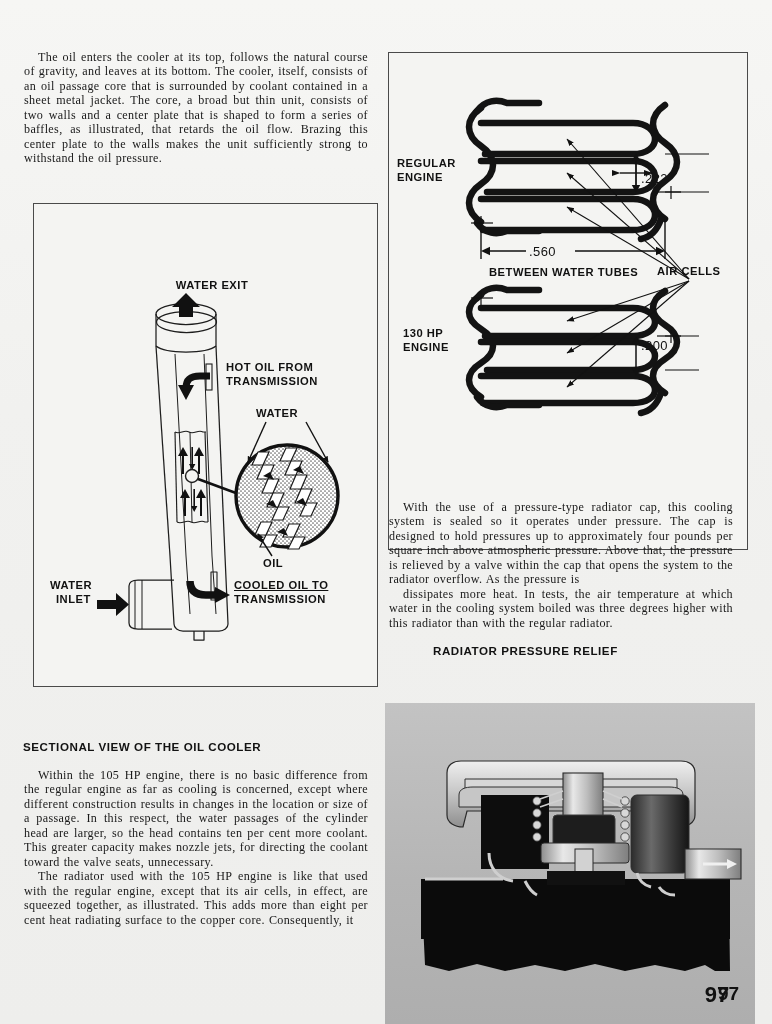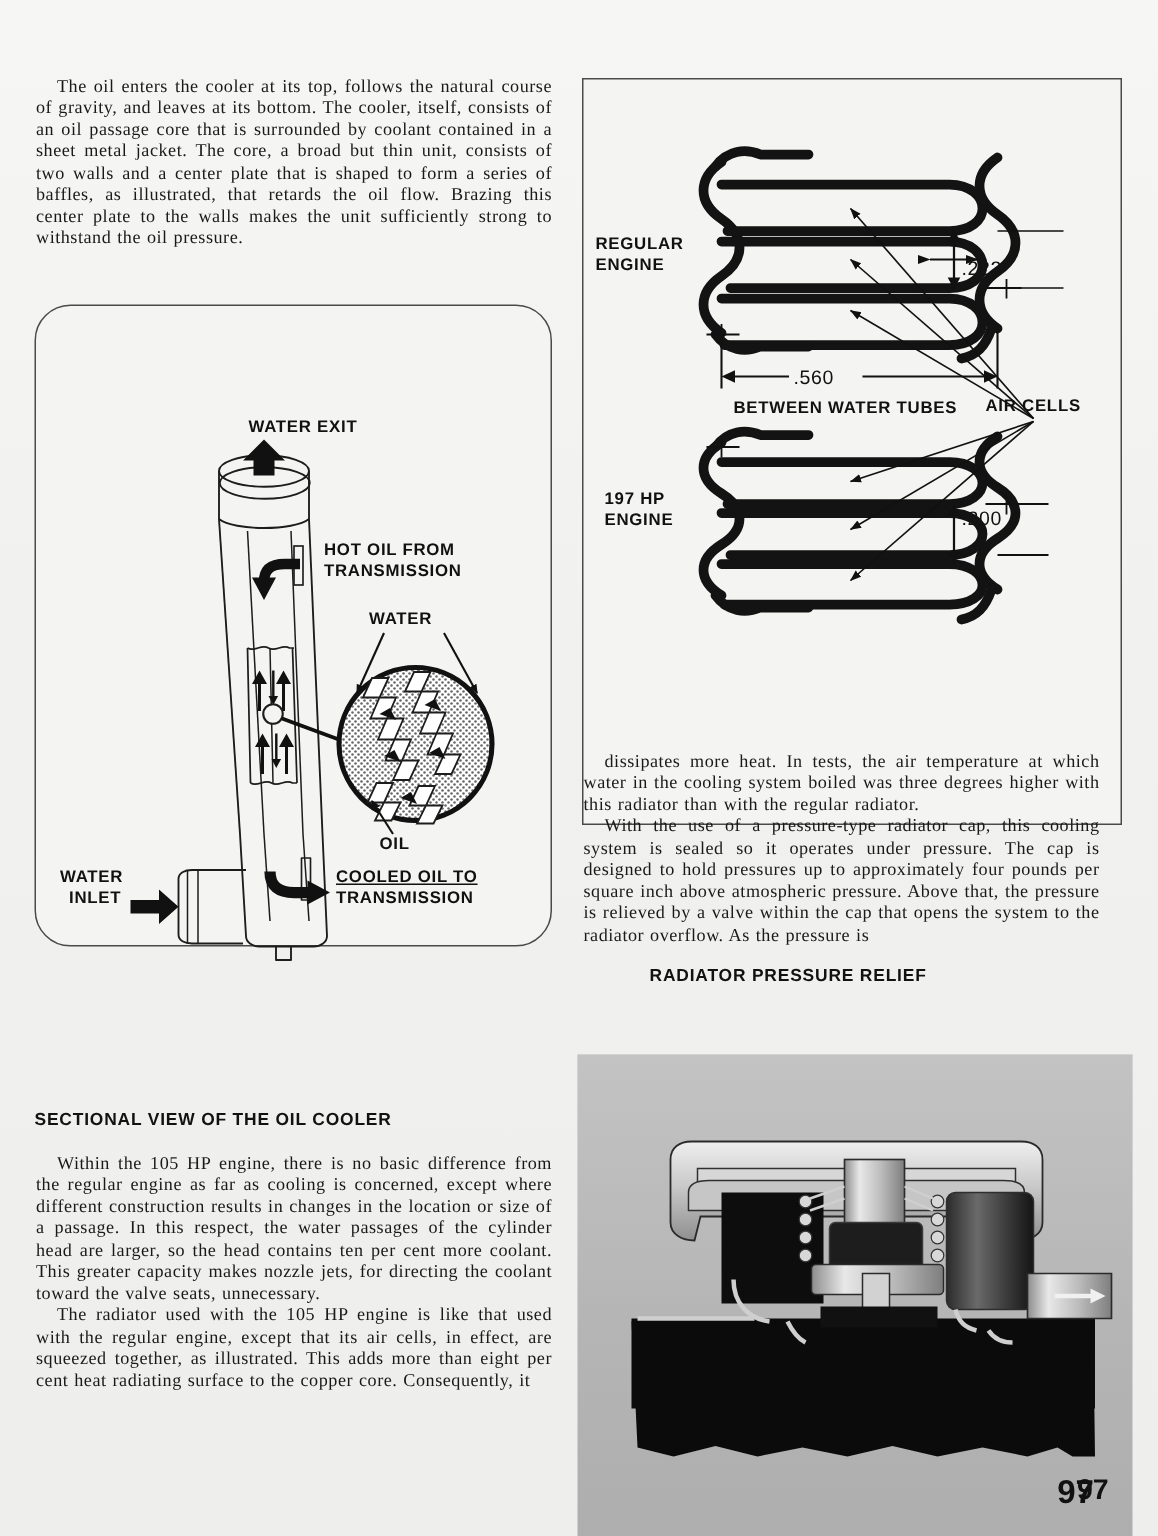--- a/index.html
+++ b/index.html
@@ -101,21 +101,21 @@
 </head>
 <body>
 
 <div id="page">
   <div id="paper-grain"></div>
 
   <div class="col bodytext" style="left:24px; top:50px; width:344px;">
     <p>The oil enters the cooler at its top, follows the natural course of gravity, and leaves at its bottom. The cooler, itself, consists of an oil passage core that is surrounded by coolant contained in a sheet metal jacket. The core, a broad but thin unit, consists of two walls and a center plate that is shaped to form a series of baffles, as illustrated, that retards the oil flow. Brazing this center plate to the walls makes the unit sufficiently strong to withstand the oil pressure.</p>
   </div>
 
-  <div class="figbox" style="left:23px; top:203px; width:345px; height:428px;border-radius:24px;">
+  <div class="figbox" style="left:33px; top:203px; width:345px; height:484px;">
 
     <div class="fig-label ctr" style="left:118px; top:75px; width:120px;">WATER EXIT</div>
 
     <div class="fig-label" style="left:192px; top:157px;">HOT OIL FROM</div>
     <div class="fig-label" style="left:192px; top:171px;">TRANSMISSION</div>
 
     <div class="fig-label" style="left:222px; top:203px;">WATER</div>
 
     <div class="fig-label" style="left:229px; top:353px;">OIL</div>
 
@@ -249,21 +249,21 @@
   <div class="col bodytext" style="left:24px; top:768px; width:344px;">
     <p>Within the 105 HP engine, there is no basic difference from the regular engine as far as cooling is concerned, except where different construction results in changes in the location or size of a passage. In this respect, the water passages of the cylinder head are larger, so the head contains ten per cent more coolant. This greater capacity makes nozzle jets, for directing the coolant toward the valve seats, unnecessary.</p>
     <p>The radiator used with the 105 HP engine is like that used with the regular engine, except that its air cells, in effect, are squeezed together, as illustrated. This adds more than eight per cent heat radiating surface to the copper core. Consequently, it</p>
   </div>
 
   <div class="figbox" style="left:388px; top:52px; width:360px; height:498px;">
 
     <div class="fig-label" style="left:8px; top:104px;">REGULAR</div>
     <div class="fig-label" style="left:8px; top:118px;">ENGINE</div>
 
-    <div class="fig-label" style="left:14px; top:274px;">197 HP</div>
+    <div class="fig-label" style="left:14px; top:274px;">130 HP</div>
     <div class="fig-label" style="left:14px; top:288px;">ENGINE</div>
 
     <div class="dimtext" style="left:252px; top:118px;">.222</div>
 
     <div class="dimtext" style="left:252px; top:285px;">.200</div>
 
     <div class="dimtext" style="left:140px; top:191px;">.560</div>
 
     <div class="fig-label" style="left:100px; top:213px;">BETWEEN WATER TUBES</div>
 
@@ -365,22 +365,22 @@
       <g stroke="#111" stroke-width="1.1" fill="none">
         <path d="M300,228 L178,268" marker-end="url(#thinArr)"></path>
         <path d="M300,228 L178,300" marker-end="url(#thinArr)"></path>
         <path d="M300,228 L178,334" marker-end="url(#thinArr)"></path>
       </g>
     </svg>
   </div>
 
 
   <div class="col bodytext" style="left:389px; top:500px; width:344px;">
+    <p>With the use of a pressure-type radiator cap, this cooling system is sealed so it operates under pressure. The cap is designed to hold pressures up to approximately four pounds per square inch above atmospheric pressure. Above that, the pressure is relieved by a valve within the cap that opens the system to the radiator overflow. As the pressure is</p>
     <p>dissipates more heat. In tests, the air temperature at which water in the cooling system boiled was three degrees higher with this radiator than with the regular radiator.</p>
-    <p>With the use of a pressure-type radiator cap, this cooling system is sealed so it operates under pressure. The cap is designed to hold pressures up to approximately four pounds per square inch above atmospheric pressure. Above that, the pressure is relieved by a valve within the cap that opens the system to the radiator overflow. As the pressure is</p>
   </div>
 
   <div class="caption" style="position:absolute; left:389px; top:644px;padding-left:44px;">RADIATOR PRESSURE RELIEF</div>
 
   <div id="photo" style="left:385px; top:703px; width:370px; height:321px;">
     <svg width="370" height="321" viewBox="0 0 370 321">
       <defs>
         <linearGradient id="photobg" x1="0" y1="0" x2="0" y2="1">
           <stop offset="0%" stop-color="#c3c3c3"></stop>
           <stop offset="55%" stop-color="#b5b5b5"></stop>

